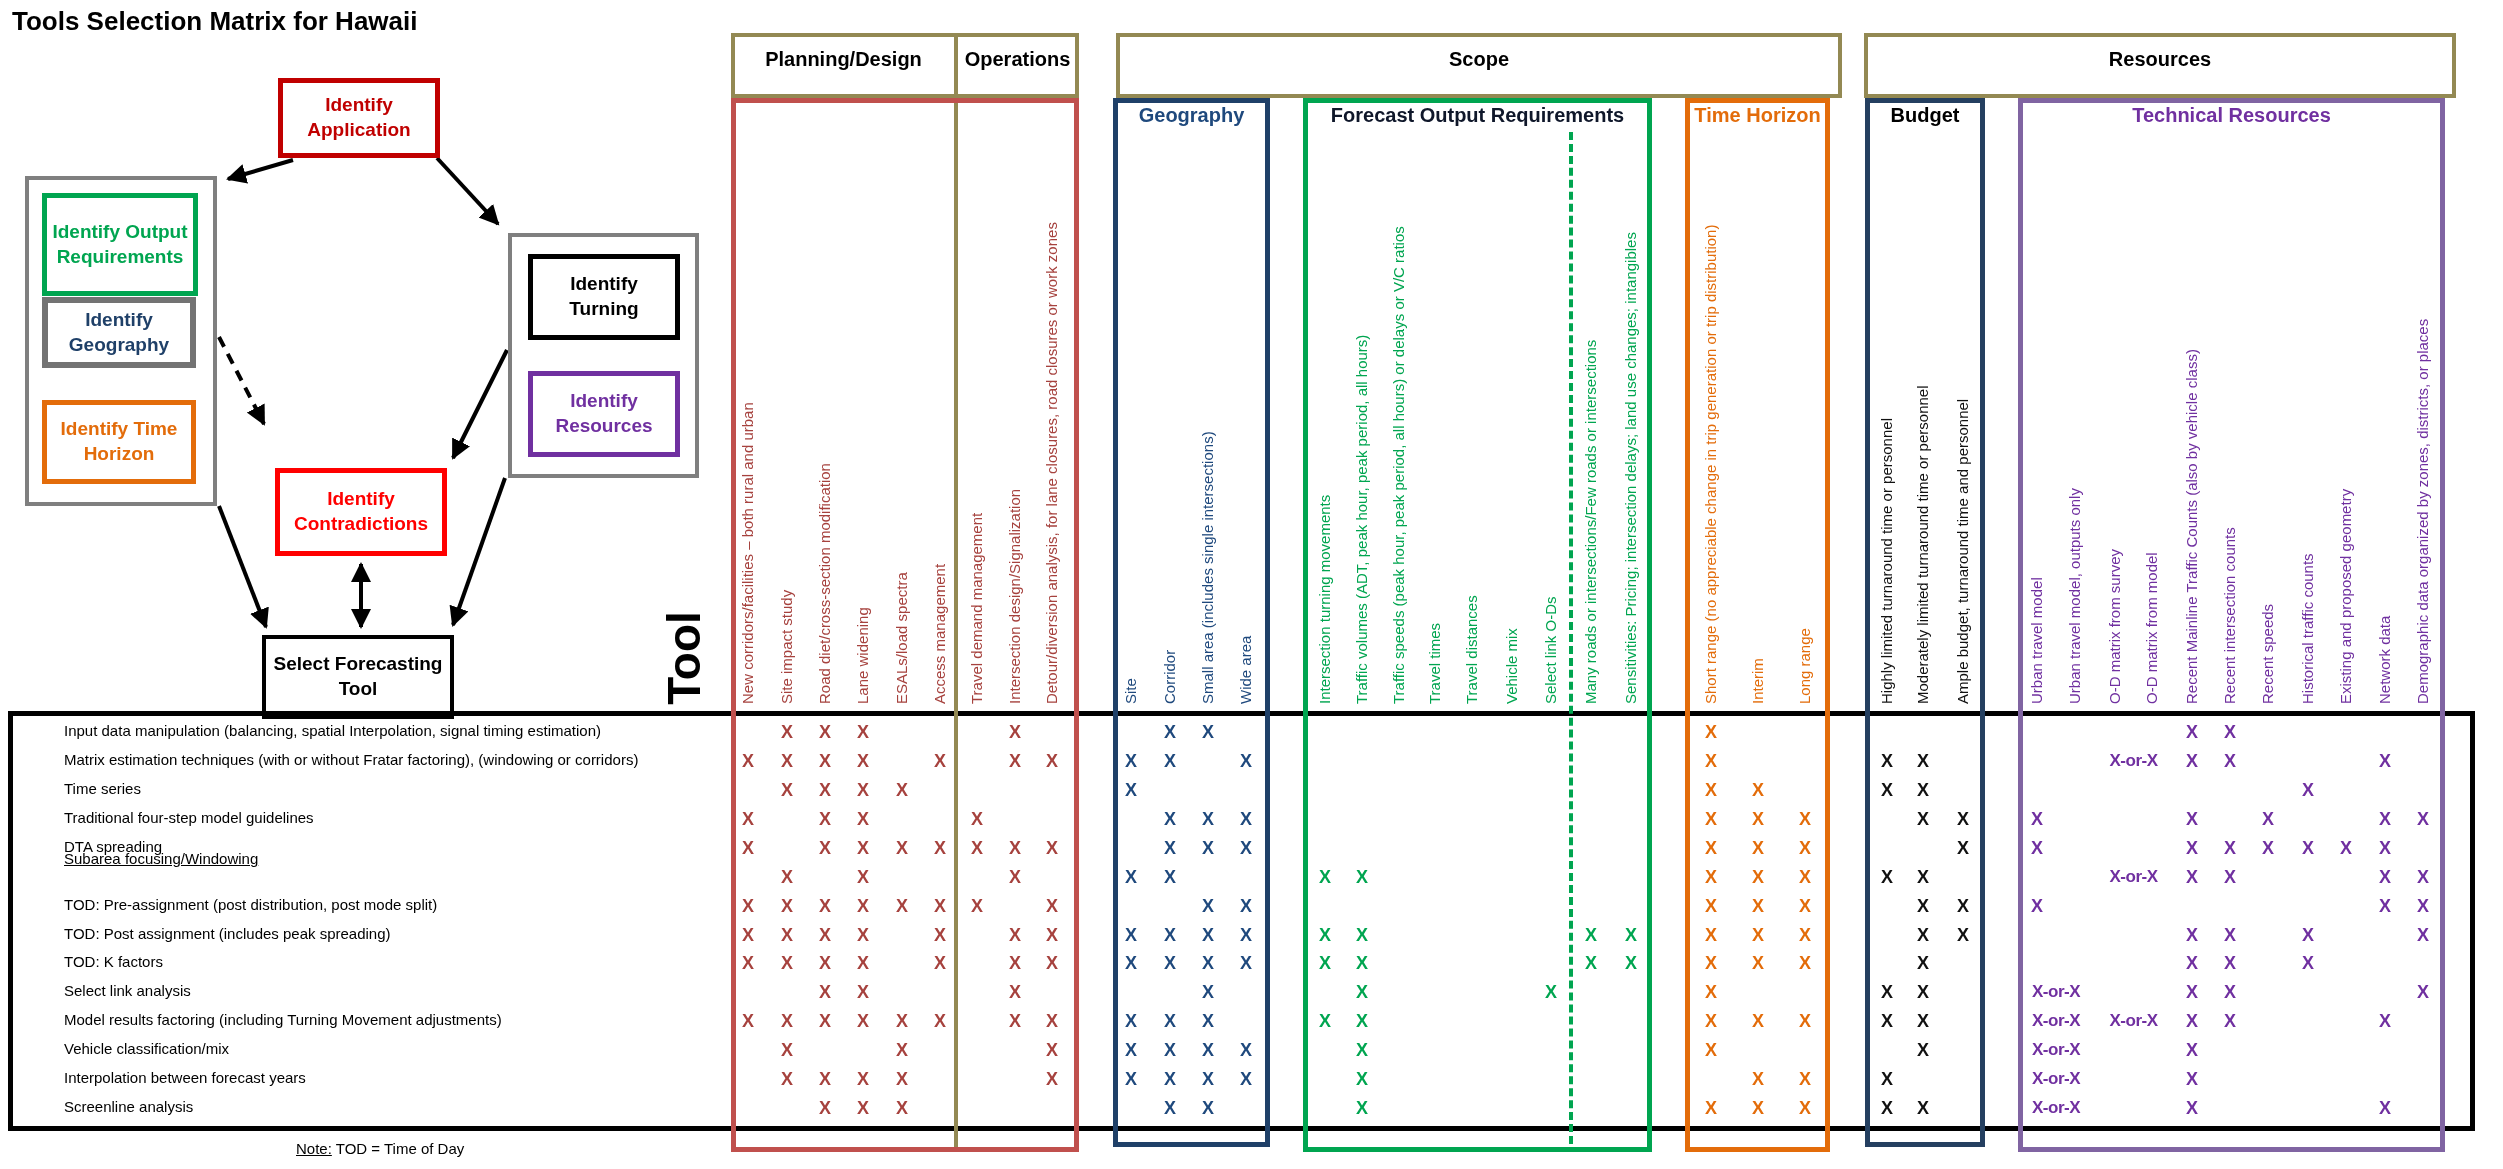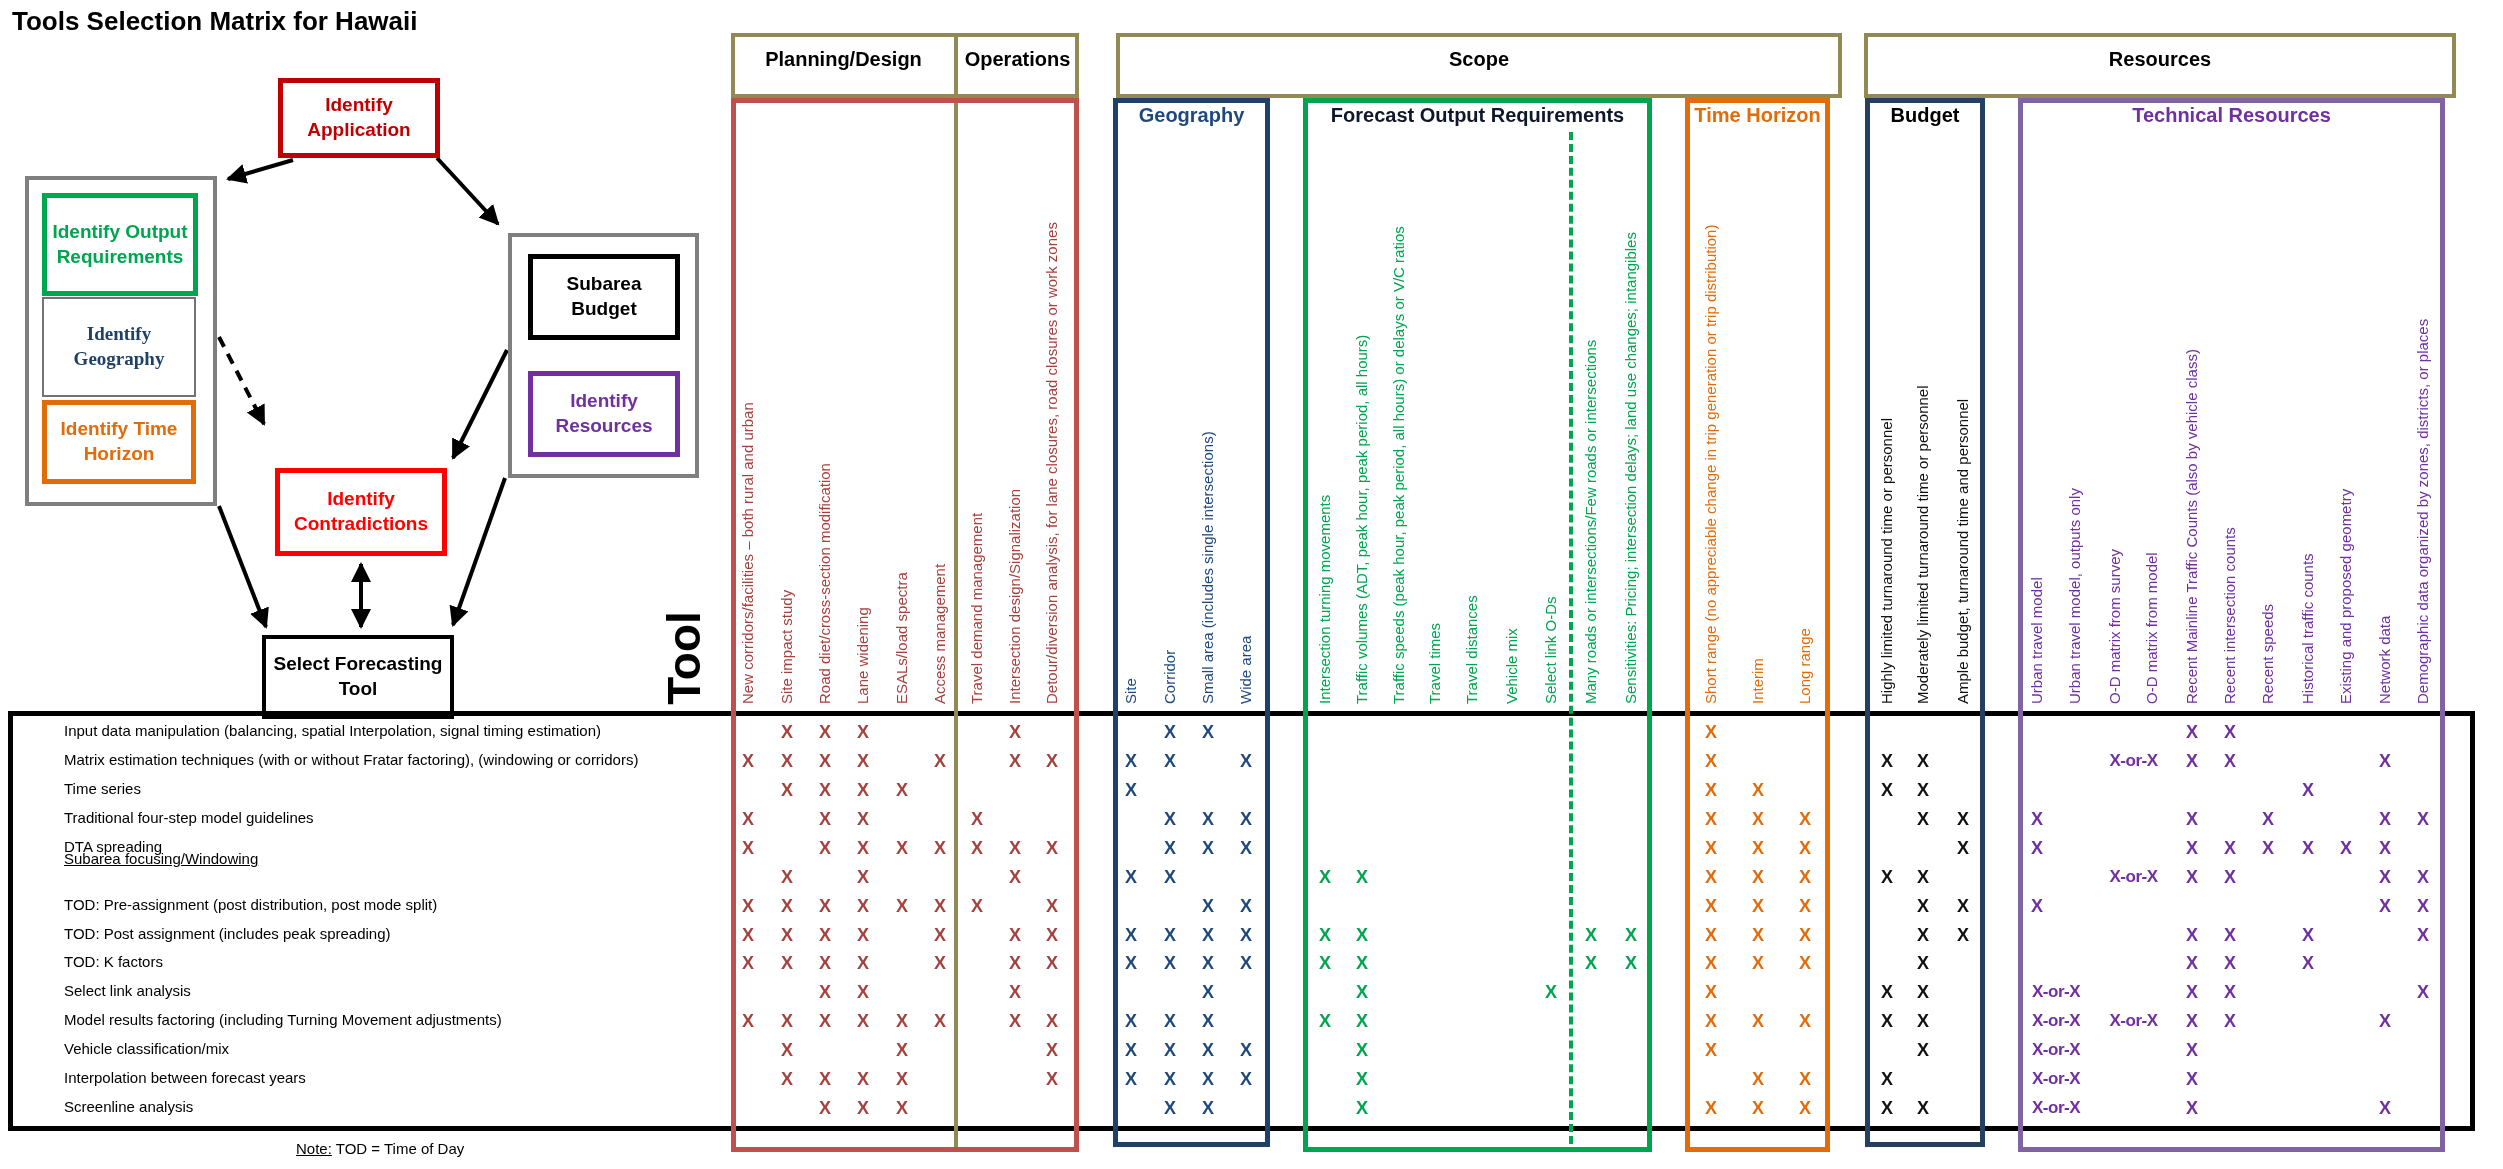--- a/index.html
+++ b/index.html
@@ -16,21 +16,21 @@
   
   .fc-node{
     position:absolute;display:flex;align-items:center;justify-content:center;
     text-align:center;font-weight:bold;font-size:19px;line-height:1.3;
     background:#fff;padding:2px;box-sizing:border-box;
   }
   .fc-group{position:absolute;border:4px solid #7F7F7F;background:#fff;box-sizing:border-box;}
   #node-application{left:278px;top:78px;width:162px;height:80px;border:5px solid #C00000;color:#C00000;}
   #group-left{left:25px;top:176px;width:192px;height:330px;}
   #node-output-req{left:42px;top:193px;width:156px;height:103px;border:5px solid #00A550;color:#00A550;}
-  #node-geography{left:42px;top:297px;width:154px;height:100px;border:2px solid #737373;color:#1F4068;font-family:Liberation Serif, serif;}
+  #node-geography{left:42px;top:297px;width:154px;height:71px;border:6px solid #737373;color:#1F4068;}
   #node-time-horizon{left:42px;top:400px;width:154px;height:84px;border:5px solid #E36C0A;color:#E36C0A;}
   #group-right{left:508px;top:233px;width:191px;height:245px;}
   #node-budget{left:528px;top:254px;width:152px;height:86px;border:5px solid #000;color:#000;}
   #node-resources{left:528px;top:371px;width:152px;height:86px;border:5px solid #7030A0;color:#7030A0;}
   #node-contradictions{left:275px;top:468px;width:172px;height:88px;border:5px solid #FF0000;color:#FF0000;}
   #node-select-tool{left:262px;top:635px;width:192px;height:84px;border:4px solid #000;color:#000;}
   #flow-arrows{left:0;top:0;pointer-events:none;}
   #flow-arrows line{stroke:#000;stroke-width:4;}
   #flow-arrows line.dashed{stroke-dasharray:11 8;}
   
@@ -100,21 +100,21 @@
   <line x1="219" y1="506" x2="266" y2="627" marker-end="url(#ah)"></line>
   <line x1="505" y1="478" x2="453" y2="625" marker-end="url(#ah)"></line>
 </svg>
 
 <div class="fc-group" id="group-left"></div>
 <div class="fc-group" id="group-right"></div>
 <div class="fc-node" id="node-application">Identify Application</div>
 <div class="fc-node" id="node-output-req">Identify Output Requirements</div>
 <div class="fc-node" id="node-geography">Identify Geography</div>
 <div class="fc-node" id="node-time-horizon">Identify Time Horizon</div>
-<div class="fc-node" id="node-budget">Subarea Budget</div>
+<div class="fc-node" id="node-budget">Identify Turning</div>
 <div class="fc-node" id="node-resources">Identify Resources</div>
 <div class="fc-node" id="node-contradictions">Identify Contradictions</div>
 <div class="fc-node" id="node-select-tool">Select Forecasting Tool</div>
 
 <div class="abs" id="tool-label">
   <span>Tool</span>
 </div>
 
 <div class="sec-box" id="table-rect"></div>
 

